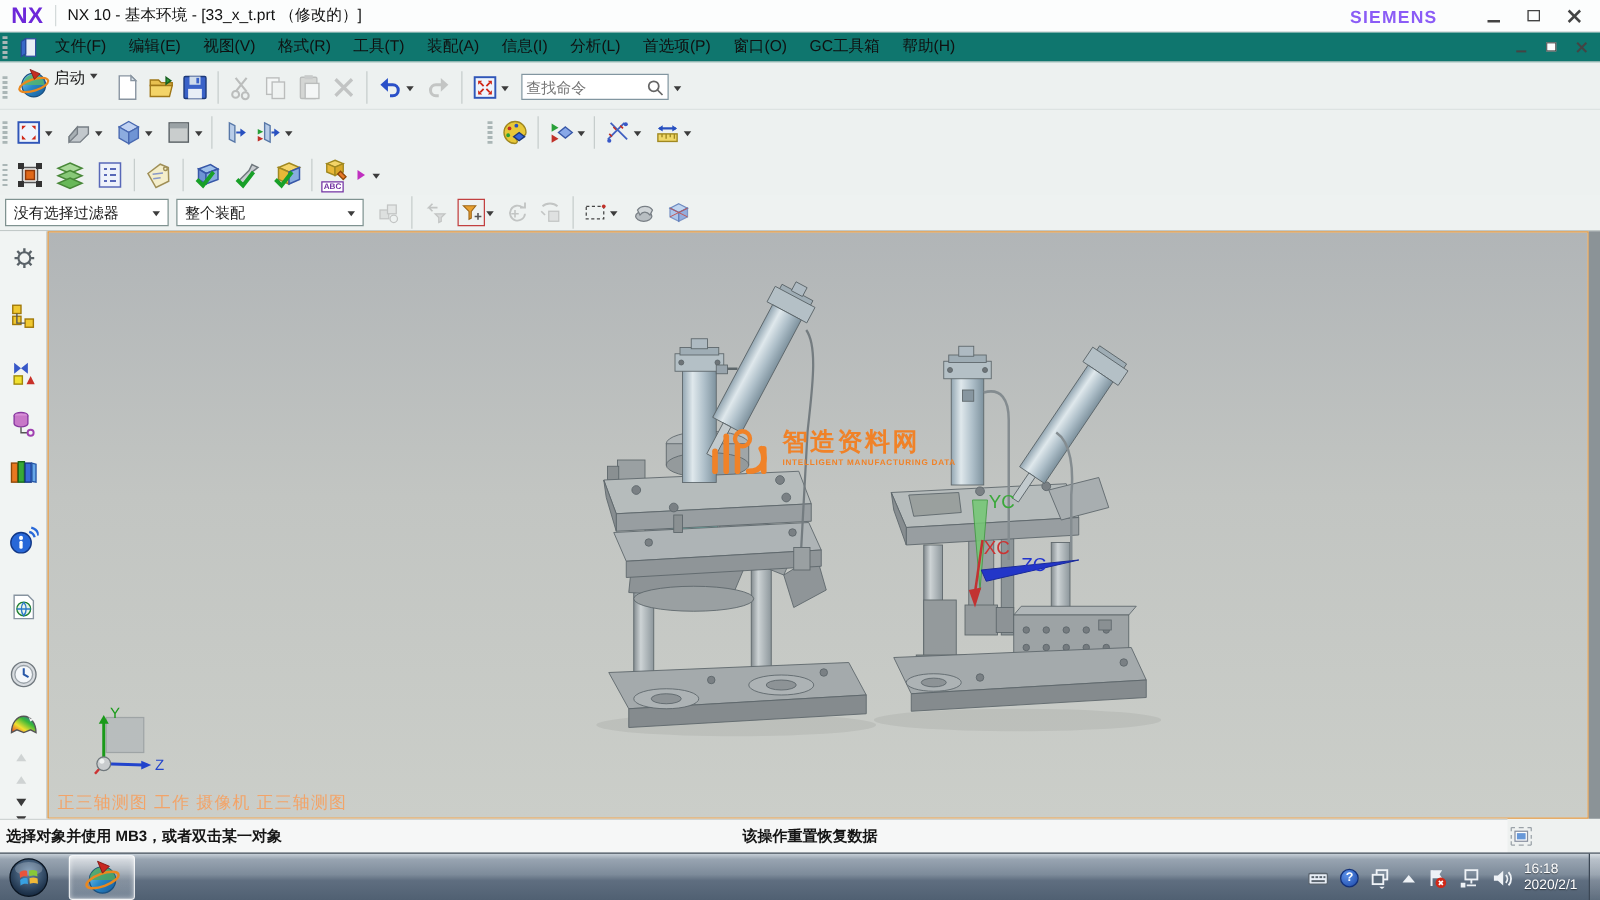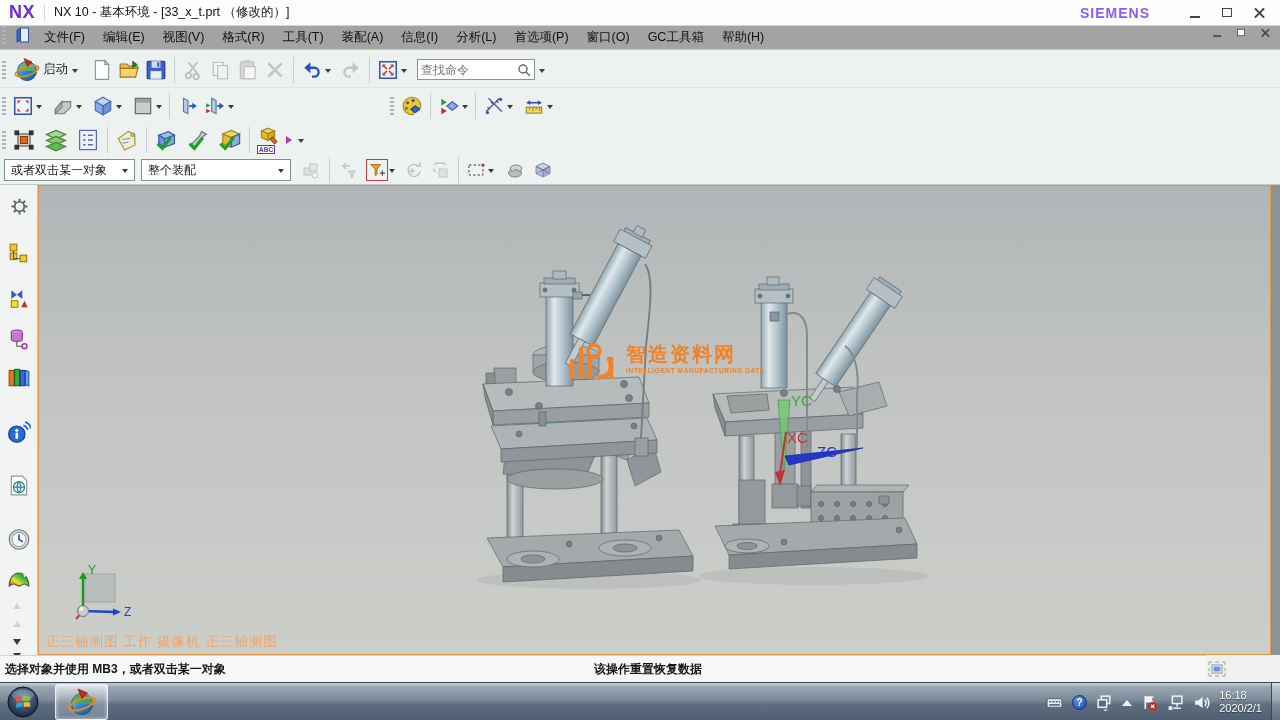--- a/index.html
+++ b/index.html
@@ -17,35 +17,35 @@
   #brand{color:#8b5cf6;font-weight:bold;font-size:14px;letter-spacing:1px;margin-right:22px}
   .winbtn{width:18px;height:16px;display:flex;align-items:center;justify-content:center}
   .glyph-min{width:10px;height:2px;background:#444;margin-top:8px}
   .glyph-max{position:relative;width:10px;height:9px}
   .glyph-max:before{content:"";position:absolute;right:0;top:0;width:8px;height:7px;border:1.5px solid #444}
   .glyph-max:after{content:"";position:absolute;left:0;bottom:0;width:8px;height:7px;border:1.5px solid #444;background:#fcfdfd}
   .glyph-x{position:relative;width:11px;height:11px}
   .glyph-x:before,.glyph-x:after{content:"";position:absolute;left:-1px;top:4.5px;width:13px;height:2px;background:#444}
   .glyph-x:before{transform:rotate(45deg)}.glyph-x:after{transform:rotate(-45deg)}
   
-  #menubar{position:absolute;left:0;top:26px;width:1280px;height:24px;background:#a3a3a3;display:flex;align-items:flex-start;border-bottom:1px solid #bccac8}
+  #menubar{position:absolute;left:0;top:26px;width:1280px;height:24px;background:#0f766e;display:flex;align-items:center;border-bottom:1px solid #bccac8}
   .grip{width:4px;height:18px;background-image:repeating-linear-gradient(#aab6b6 0 2px,transparent 2px 4px);margin:0 4px 0 2px}
   .menu-item{padding:3px 9px;font-size:12.5px;color:#101010}
   #menubar-right{margin-left:auto;display:flex;align-items:center;gap:10px;padding-right:8px}
   .winbtn-sm{width:14px;height:13px;display:flex;align-items:center;justify-content:center;transform:scale(.8)}
   
   #toolband{position:absolute;left:0;top:50px;width:1280px;height:135px;background:#edf1f0}
   .tbrow{position:absolute;display:flex;align-items:center;height:36px}
   .tb{height:30px;min-width:27px;display:flex;align-items:center;justify-content:center;gap:1px;padding:0 2px}
   .vsep{width:1px;height:26px;background:#c6cdcc;margin:0 5px}
   .crt{width:0;height:0;border:3.5px solid transparent;border-top:4.5px solid #3c3c3c;margin-top:5px;margin-left:1px}
   .tri-r{width:0;height:0;border:4px solid transparent;border-left:6px solid #c030c0;margin-left:2px}
   #searchbox{display:flex;align-items:center;width:118px;height:21px;background:#fff;border:1px solid #8296a0;padding:0 3px;margin-left:8px}
   #searchbox input{border:none;outline:none;flex:1;width:80px;font-size:12px;font-family:Liberation Sans, sans-serif;background:transparent}
-  .btn-start{display:flex;align-items:center;gap:3px;padding:0 4px;height:32px}
+  .btn-start{display:flex;gap:3px;padding:0 4px;height:32px}
   .lbl{font-size:12.5px}
   .abc-wrap{position:relative;width:26px;height:26px}
   .abc-lbl{position:absolute;left:0;bottom:-1px;font-size:6.5px;font-weight:bold;color:#7030a0;border:1px solid #7030a0;background:#fff;padding:0 1px;line-height:7px}
   
   #selbar{position:absolute;left:0;top:156px;width:1280px;height:29px;background:#eef2f1;border-bottom:1px solid #c2c9c8;display:flex;align-items:center}
   .dd{display:flex;align-items:center;height:22px;background:#fff;border:1px solid #7f9290;padding:0 6px;font-size:12px}
   .dd .crt{margin-left:auto}
   .redbox{border:1px solid #c24040;padding:1px;display:flex}
   
   #sidebar{position:absolute;left:0;top:185px;width:38px;height:470px;background:#f1f4f3;border-right:1px solid #c2c8c8}
@@ -398,21 +398,21 @@
           <span class="abc-lbl">ABC</span>
         </span>
         <span class="tri-r"></span>
         <span class="crt"></span>
       </span>
     </div>
   </div>
 
   <div id="selbar">
     <span class="dd" style="width:131px;margin-left:4px">
-      <span>或者双击某一对象</span>
+      <span>没有选择过滤器</span>
       <span class="crt"></span>
     </span>
     <span class="dd" style="width:150px;margin-left:6px">
       <span>整个装配</span>
       <span class="crt"></span>
     </span>
     <span class="tb g" style="margin-left:6px">
       <svg class="ic" width="20" height="20" viewBox="0 0 20 20">
           <rect x="3" y="8" width="7" height="7" fill="#c8c8c8" stroke="#888"></rect>
           <rect x="9" y="4" width="7" height="7" fill="#d8d8d8" stroke="#888"></rect>

